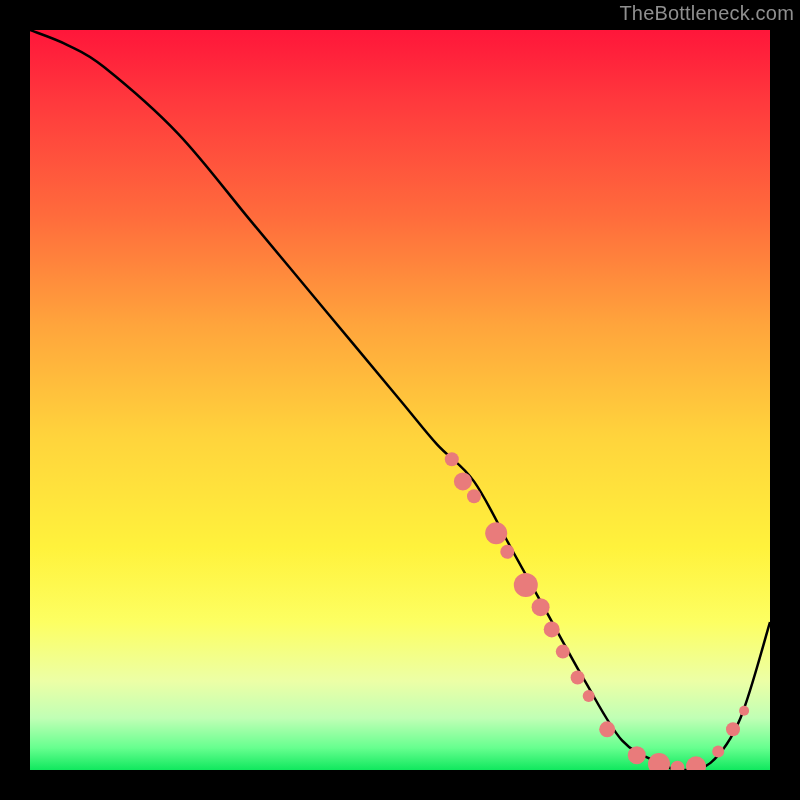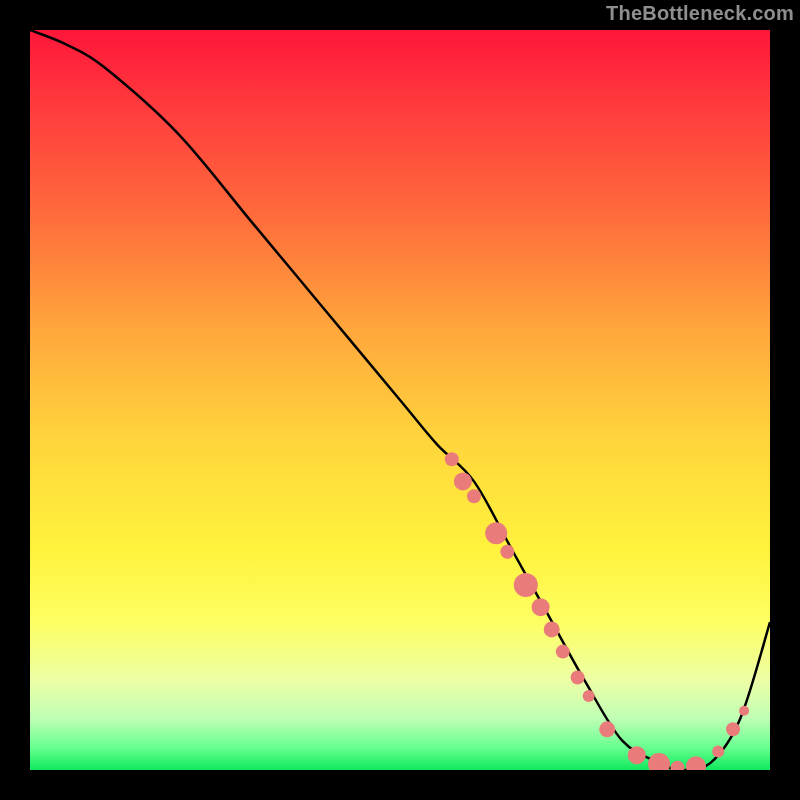--- a/index.html
+++ b/index.html
@@ -42,21 +42,21 @@
     top: 0;
     width: 740px;
     height: 740px;
   }
   .watermark {
     position: absolute;
     top: 2px;
     right: 6px;
     font-family: Arial, Helvetica, sans-serif;
     font-size: 20px;
-    font-weight: 700;
+    font-weight: 400;
     color: #8f8f8f;
     letter-spacing: 0.2px;
   }
 </style>
 </head>
 <body>
 
 <div class="stage">
   <div class="plot-area">
     <svg class="chart-svg" viewBox="0 0 740 740">

